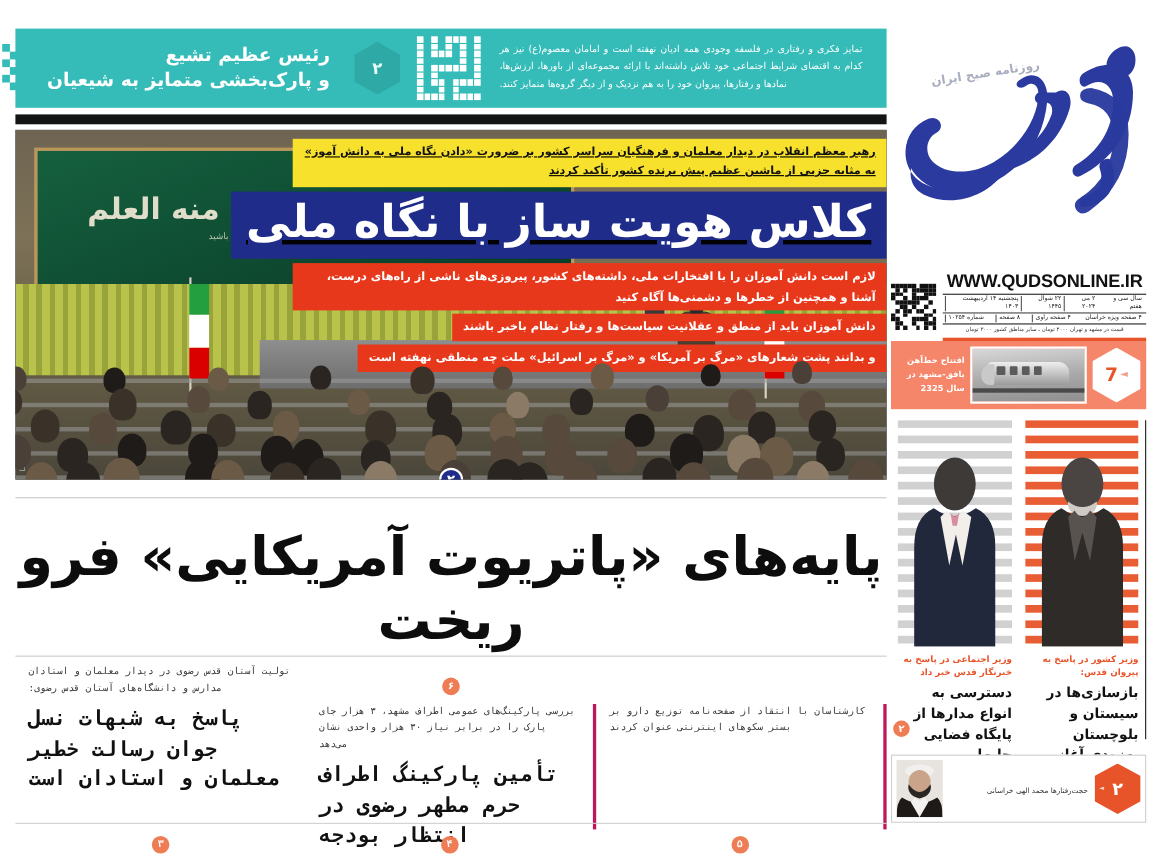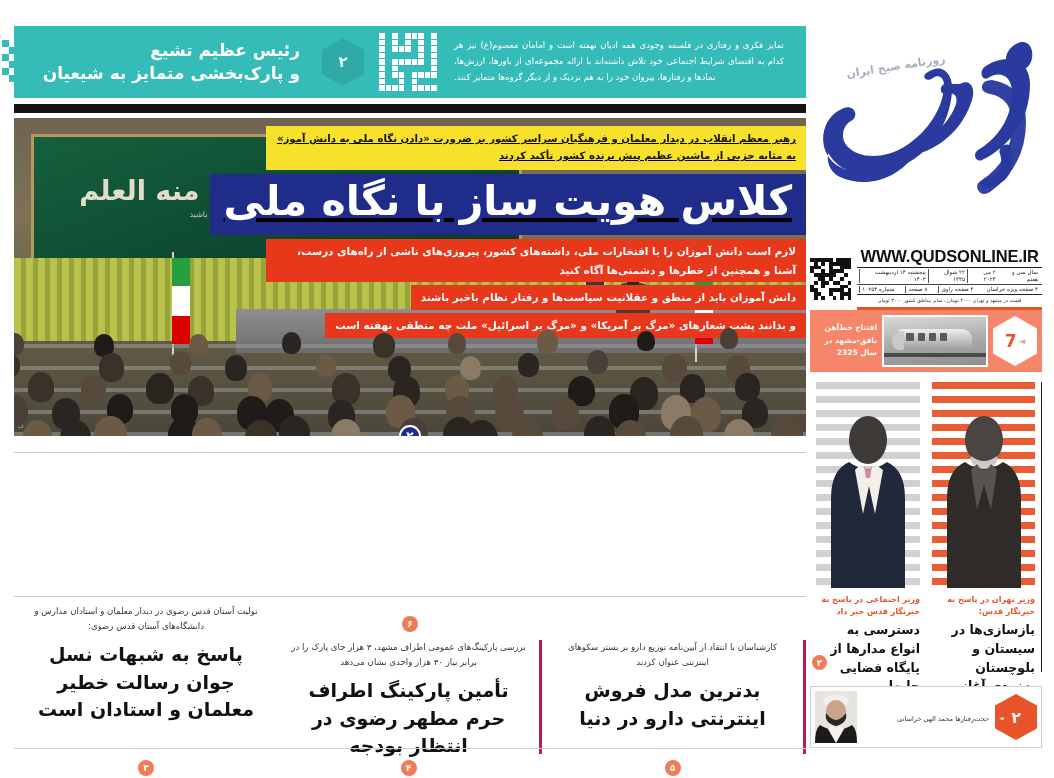--- a/index.html
+++ b/index.html
@@ -277,21 +277,21 @@
     width: 16px; height:16px; border-radius:50%; background:#ee7c55;
     color:#fff; font-size:9px; display:flex; align-items:center; justify-content:center;
     font-weight:700;
   }
 
   
   .bottom {
     position:absolute; left: 14px; top: 604px; width: 792px; height: 150px;
     display:flex; flex-direction: row-reverse;
   }
-  .bcol { flex:1 1 25%; padding: 0 12px; direction:rtl; text-align:center; position:relative;}
+  .bcol { flex:1 1 25%; padding: 0 12px; direction:rtl; text-align:left; position:relative;font-family:Liberation Mono, monospace;}
   .bcol + .bcol { border-right: 3px solid #be185d; margin-top: 36px; }
   .bcol .kicker { font-size: 8.6px; color:#333; line-height:1.75; }
   .bcol .title { font-size: 19px; font-weight:800; color:#111; line-height:1.45; margin-top: 7px;}
   .bcol .badge {
     position:absolute; left:50%; transform:translateX(-50%); bottom: -22px;
     width: 16px; height:16px; border-radius:50%; background:#ee7c55; color:#fff;
     font-size:9px; display:flex; align-items:center; justify-content:center; font-weight:700;
   }
   .footrule { position:absolute; left:14px; top: 748px; width: 792px; height:1px; background:#d0d0d0;}
 </style>
@@ -638,21 +638,21 @@
             <i style="top: 182px; background: rgb(232, 84, 42); opacity: 0.95;"></i>
             <i style="top: 196px; background: rgb(232, 84, 42); opacity: 0.95;"></i>
           </div>
         <svg class="silhouette" viewBox="0 0 74 176">
           <ellipse cx="37" cy="28" rx="19" ry="24" fill="#4a4542"></ellipse>
           <path d="M24 44 q13 10 26 0 q2 10 -13 14 q-15 -4 -13 -14 z" fill="#cfcac4"></path>
           <path d="M18 50 q19 14 38 0 q18 8 18 36 v90 h-74 v-90 q0 -28 18 -36 z" fill="#2e2b29"></path>
           <path d="M30 52 q7 12 14 0 l6 6 -6 40 -7 -26 -7 26 -6 -40 z" fill="#58534f"></path>
         </svg>
       </div>
-      <div class="card-kicker">وزیر تهران در پاسخ به خبرنگار قدس:</div>
+      <div class="card-kicker">وزیر کشور در پاسخ به پیروان قدس:</div>
       <div class="card-title">بازسازی‌ها در سیستان و بلوچستان به‌زودی آغاز می‌شود</div>
     </div>
   </div>
 
   <div class="cleric">
     <div class="cleric-photo">
       <svg viewBox="0 0 42 52" style="width:100%;height:100%">
         <rect width="42" height="52" fill="#e7e4e0"></rect>
         <ellipse cx="21" cy="10" rx="13" ry="6" fill="#f2f0ee"></ellipse>
         <ellipse cx="21" cy="20" rx="10" ry="11" fill="#c9a48a"></ellipse>
@@ -775,36 +775,36 @@
         <p>لازم است دانش آموزان را با افتخارات ملی، داشته‌های کشور، پیروزی‌های ناشی از راه‌های درست، آشنا و همچنین از خطرها و دشمنی‌ها آگاه کنید</p>
         <p>دانش آموزان باید از منطق و عقلانیت سیاست‌ها و رفتار نظام باخبر باشند</p>
         <p>و بدانند پشت شعارهای «مرگ بر آمریکا» و «مرگ بر اسرائیل» ملت چه منطقی نهفته است</p>
       </div>
     </div>
     <div class="lead-pagebadge">۲</div>
   </div>
 
   <div class="hr-thin" style="top:452px"></div>
   <div class="second">
+    <div class="second-title">پایه‌های «پاتریوت آمریکایی» فرو ریخت</div>
     <div class="second-badge">۶</div>
   </div>
   <div class="hr-thin" style="top:596px"></div>
 
   <div class="bottom">
     <div class="bcol">
       <div class="kicker">تولیت آستان قدس رضوی در دیدار معلمان و استادان مدارس و دانشگاه‌های آستان قدس رضوی:</div>
       <div class="title">پاسخ به شبهات نسل جوان رسالت خطیر معلمان و استادان است</div>
       <div class="badge">۳</div>
     </div>
     <div class="bcol">
       <div class="kicker">بررسی پارکینگ‌های عمومی اطراف مشهد، ۳ هزار جای پارک را در برابر نیاز ۳۰ هزار واحدی نشان می‌دهد</div>
       <div class="title">تأمین پارکینگ اطراف حرم مطهر رضوی در انتظار بودجه</div>
       <div class="badge">۴</div>
     </div>
     <div class="bcol">
-      <div class="kicker">کارشناسان با انتقاد از آیین‌نامه توزیع دارو بر بستر سکوهای اینترنتی عنوان کردند</div>
-      <div class="title">بدترین مدل فروش اینترنتی دارو در دنیا</div>
+      <div class="kicker">کارشناسان با انتقاد از صفحه‌نامه توزیع دارو بر بستر سکوهای اینترنتی عنوان کردند</div>
       <div class="badge">۵</div>
     </div>
   </div>
   <div class="footrule"></div>
 
 </div>
 
 </body></html>

